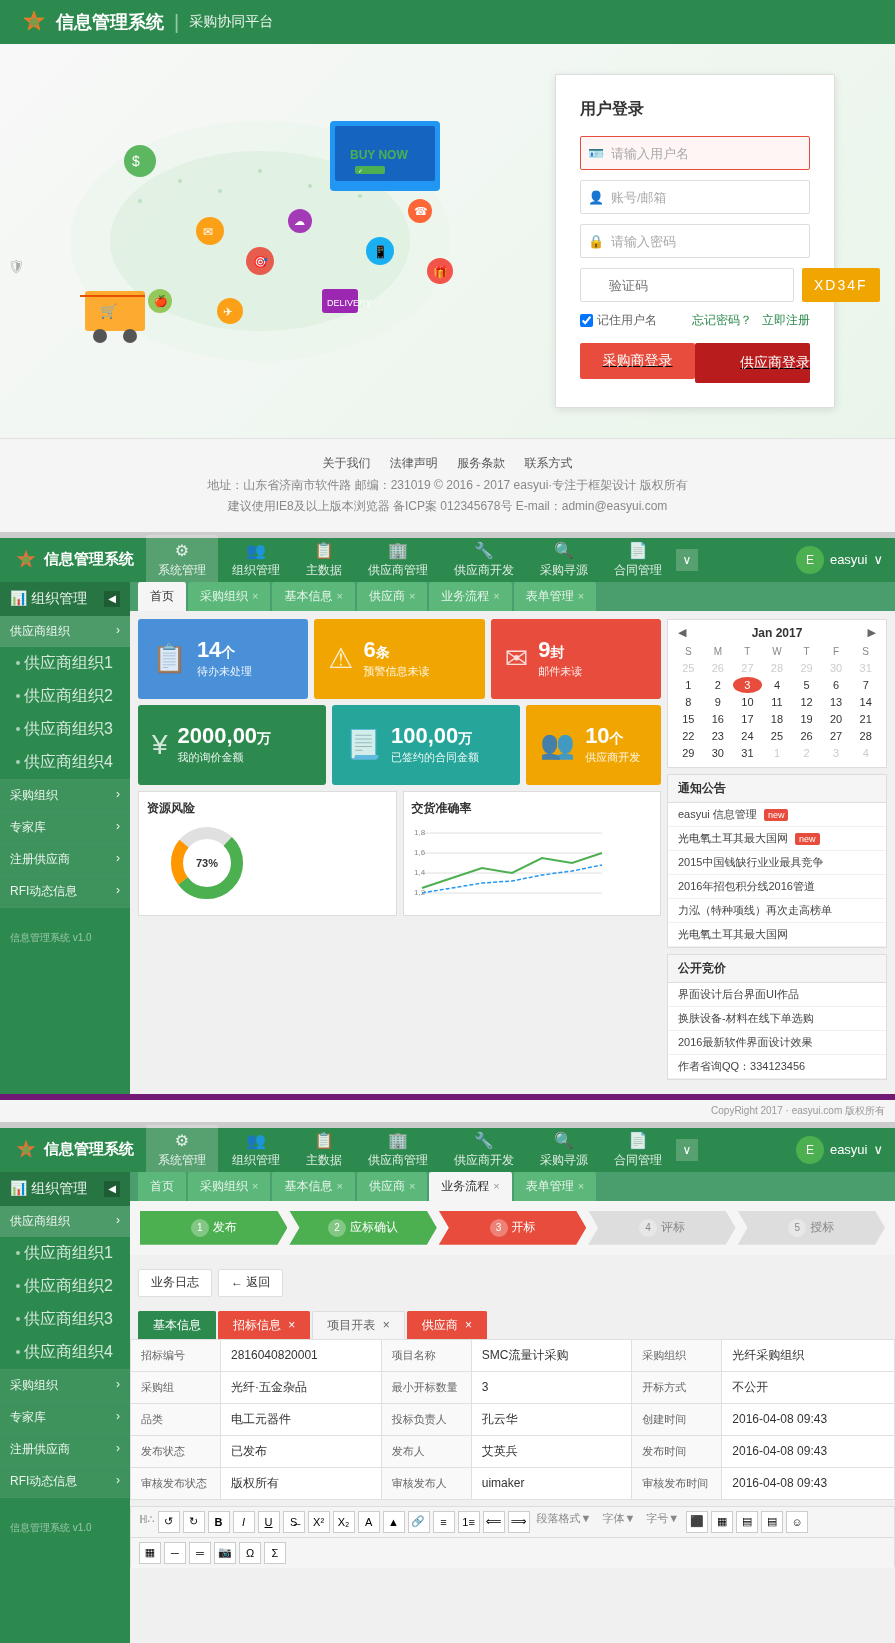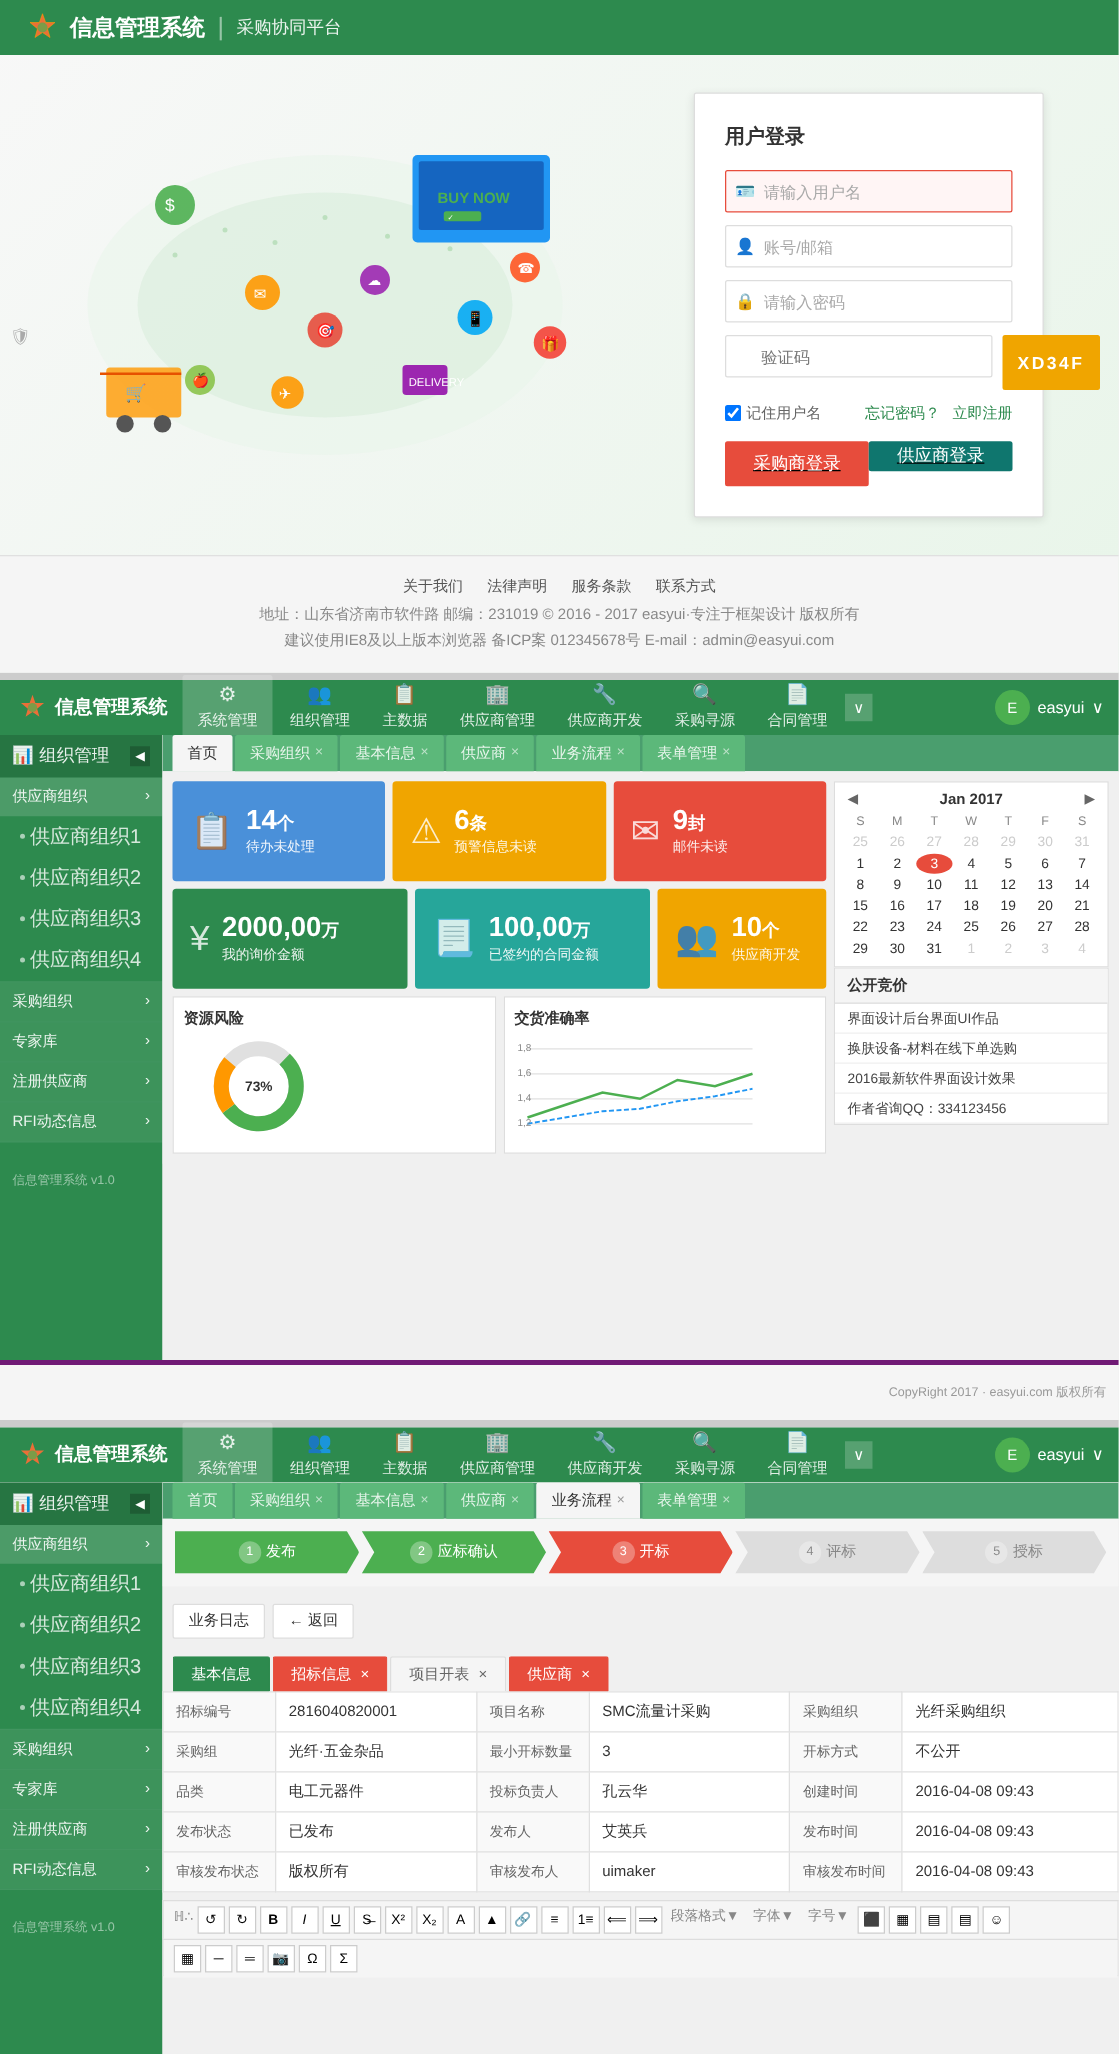--- a/index.html
+++ b/index.html
@@ -96,24 +96,24 @@
       height: 34px;
       border: 1px solid #ddd;
       padding: 0 8px 0 30px;
       font-size: 13px;
       outline: none;
       border-radius: 2px;
     }
     .captcha-img {
       background: #f0a500;
       color: white;
-      font-weight: bold;
+      font-weight: normal;
       font-size: 14px;
       padding: 0 12px;
-      height: 44px;
+      height: 34px;
       display: flex;
       align-items: center;
       cursor: pointer;
       border-radius: 2px;
       letter-spacing: 2px;
     }
     .remember-row {
       display: flex;
       align-items: center;
       justify-content: space-between;
@@ -132,27 +132,28 @@
       height: 36px;
       background: #e74c3c;
       color: white;
       border: none;
       font-size: 14px;
       cursor: pointer;
       border-radius: 2px;
     }
     .btn-supplier {
       flex: 1;
-      height: 24px;
-      background: #0f766e;
+      height: 40px;
+      background: #b91c1c;
       color: white;
       border: none;
       font-size: 14px;
       cursor: pointer;
       border-radius: 2px;
+      text-align: right;
     }
     .login-footer {
       background: #f5f5f5;
       border-top: 1px solid #e0e0e0;
       padding: 14px;
       text-align: center;
       font-size: 12px;
       color: #888;
       line-height: 1.8;
     }
@@ -569,22 +570,22 @@
       border: 1px solid #ccc;
       cursor: pointer;
       font-size: 11px;
       display: flex;
       align-items: center;
       justify-content: center;
     }
 
     .footer-bar {
       background: #f5f5f5;
-      border-top: 4px solid #701a75;
-      padding: 15px 10px;
+      border-top: 6px solid #701a75;
+      padding: 4px 10px;
       font-size: 10px;
       color: #999;
       text-align: right;
     }
 
     
     .logo-star {
       width: 28px;
       height: 28px;
       display: flex;
@@ -1023,20 +1024,35 @@
                 <span class="cal-day">29</span>
                 <span class="cal-day">30</span>
                 <span class="cal-day">31</span>
                 <span class="cal-day other-month">1</span>
                 <span class="cal-day other-month">2</span>
                 <span class="cal-day other-month">3</span>
                 <span class="cal-day other-month">4</span>
               </div>
             </div>
 
+            <div class="notice-panel" style="margin-top:6px;">
+              <div class="panel-header">通知公告</div>
+              <div class="notice-item">
+                <span>easyui 信息管理</span>
+                <span class="badge-new">new</span>
+              </div>
+              <div class="notice-item">
+                <span>光电氧土耳其最大国网</span>
+                <span class="badge-new">new</span>
+              </div>
+              <div class="notice-item">2015中国钱缺行业业最具竞争</div>
+              <div class="notice-item">2016年招包积分线2016管道</div>
+              <div class="notice-item">力泓（特种项线）再次走高榜单</div>
+              <div class="notice-item">光电氧土耳其最大国网</div>
+            </div>
 
             <div class="notice-panel">
               <div class="panel-header">公开竞价</div>
               <div class="notice-item">界面设计后台界面UI作品</div>
               <div class="notice-item">换肤设备-材料在线下单选购</div>
               <div class="notice-item">2016最新软件界面设计效果</div>
               <div class="notice-item">作者省询QQ：334123456</div>
             </div>
           </div>
         </div>

